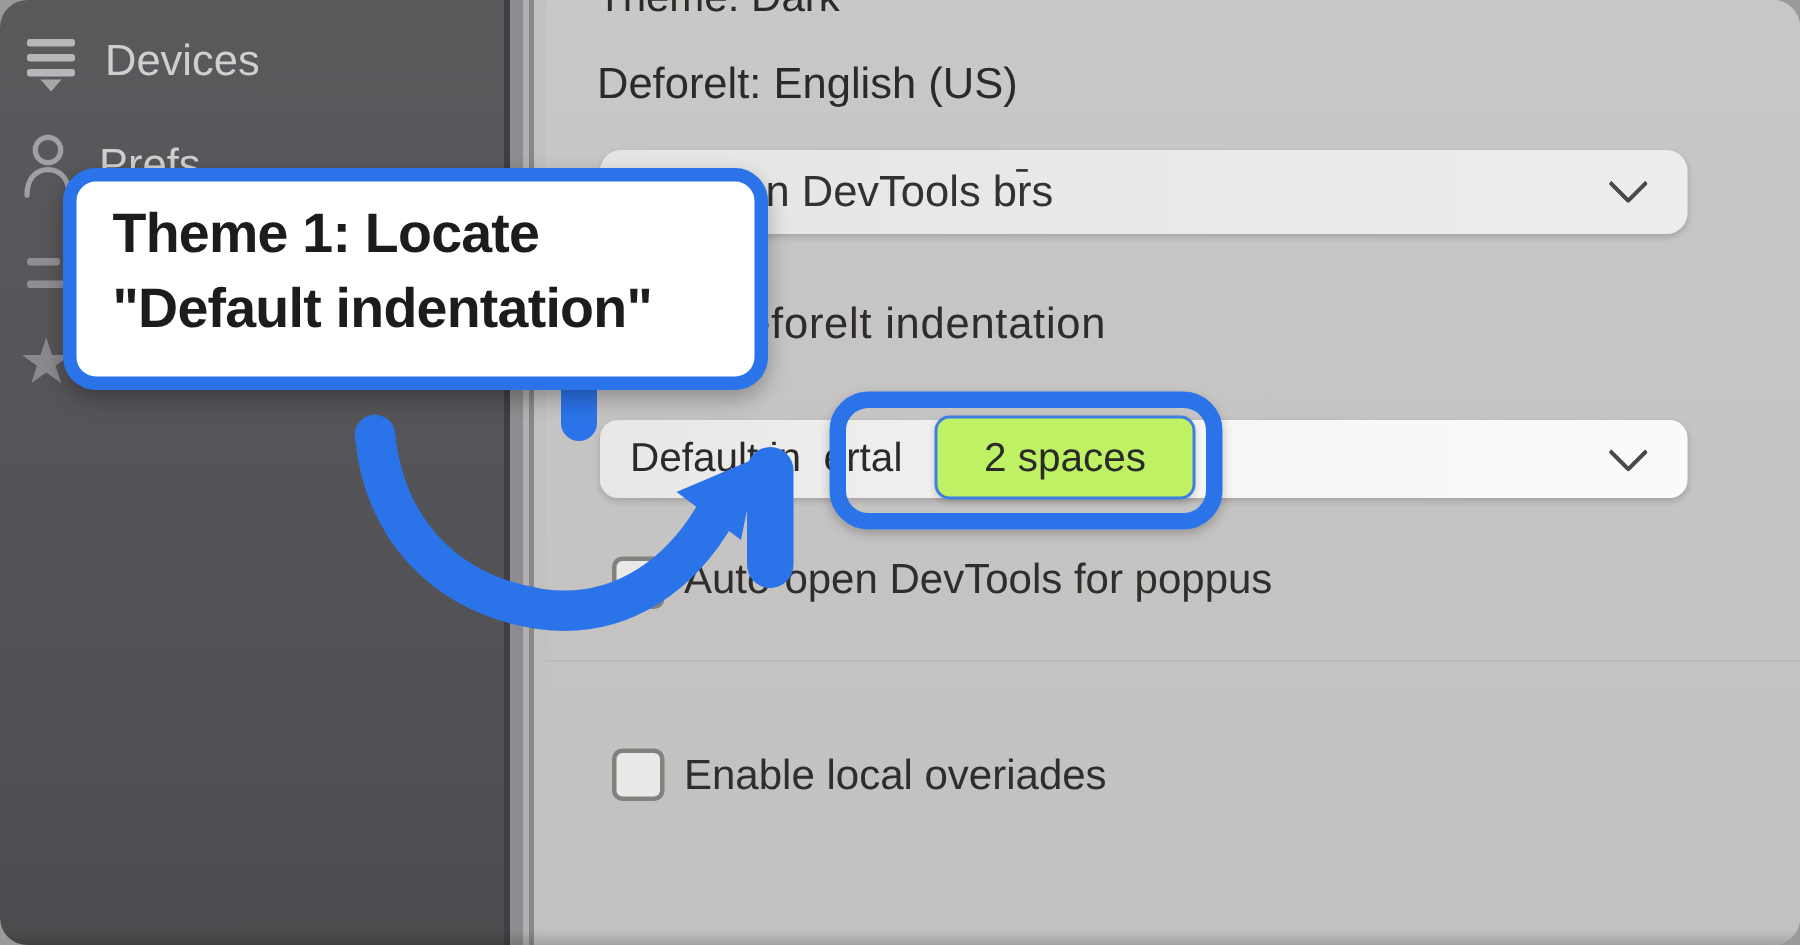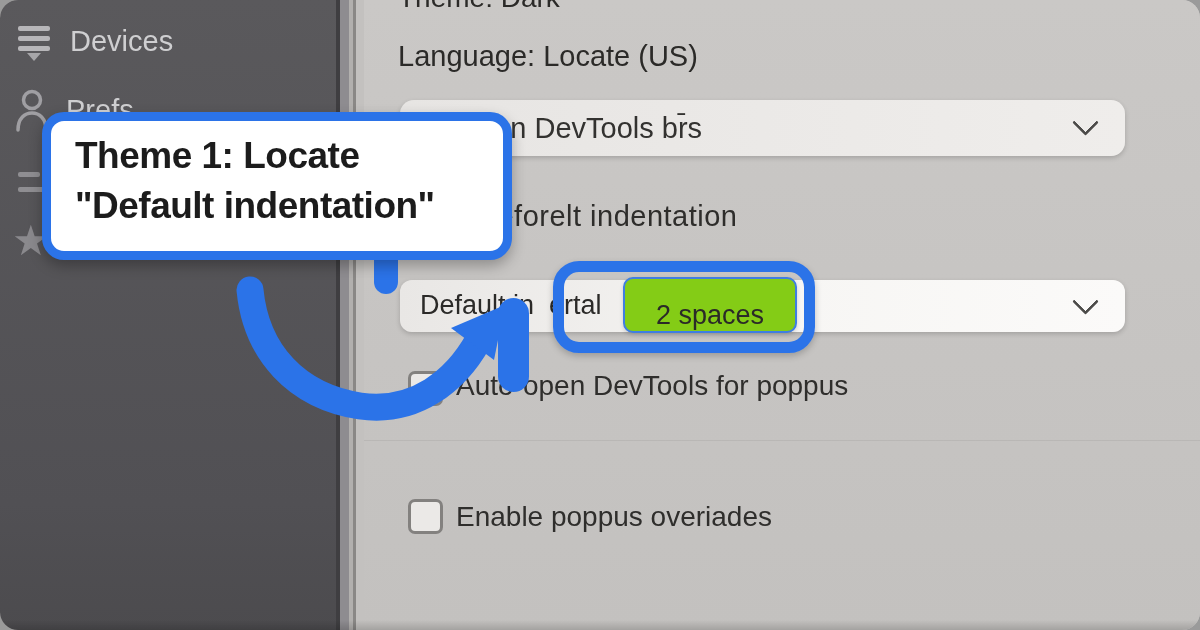--- a/index.html
+++ b/index.html
@@ -54,22 +54,22 @@
   .cb1-label{left:92px;top:370px;}
   .cb2{left:44px;top:499px;}
   .cb2-label{left:92px;top:501px;}
   .soft-line{position:absolute;left:0;top:440px;width:836px;height:1px;background:rgba(0,0,0,.06);}
 
   
   .arrow-svg{position:absolute;left:0;top:0;width:1200px;height:630px;z-index:5;pointer-events:none;}
   .outer-highlight{position:absolute;left:553px;top:261px;width:240px;height:70px;
       border:11px solid #2b73e8;border-radius:26px;z-index:7;box-shadow:0 3px 7px rgba(0,0,0,.22);}
   .inner-value-box{position:absolute;left:623px;top:277px;width:170px;height:52px;
-      background:#84cc16;border:2.5px solid #3f7ee2;border-radius:10px;z-index:8;
-      display:flex;align-items:flex-end;justify-content:center;box-shadow:0 2px 4px rgba(0,0,0,.15);}
+      background:#bef264;border:2.5px solid #3f7ee2;border-radius:10px;z-index:8;
+      display:flex;align-items:center;justify-content:center;box-shadow:0 2px 4px rgba(0,0,0,.15);}
   .inner-value-box span{font-size:27px;color:#2b2a28;}
 
   .callout{position:absolute;left:42px;top:112px;width:428px;height:120px;background:#ffffff;
       border:9px solid #2b73e8;border-radius:22px;z-index:10;box-shadow:0 6px 14px rgba(0,0,0,.28);
       padding:10px 0 0 24px;}
   .callout div{font-size:37px;font-weight:700;color:#1c1c1c;line-height:50px;letter-spacing:-0.5px;}
 
   .vignette{position:absolute;left:0;bottom:0;width:1200px;height:10px;z-index:4;
       background:linear-gradient(to top,rgba(0,0,0,.16),rgba(0,0,0,0));}
 </style>
@@ -99,41 +99,41 @@
       <span class="bar l1"></span>
         <span class="bar l2"></span>
     </div>
     <span class="star-icon">★</span>
   </div>
 
   <div class="gutter"></div>
 
   <div class="main">
     <div class="theme-partial">Theme: Dark</div>
-    <div class="language">Language: Locate (US)</div>
+    <div class="language">Deforelt: English (US)</div>
 
     <div class="dropdown1">
       <span class="dd-text">pten DevTools br̄s</span>
       <span class="chev chev-1"></span>
     </div>
 
     <div class="heading">Deforelt indentation</div>
 
     <div class="row2bar">
       <span class="chev chev-2"></span>
     </div>
     <div class="row2text">Default in  ertal</div>
 
     <div class="checkbox cb1"></div>
     <div class="cbrow-label cb1-label">Auto-open DevTools for poppus</div>
 
     <div class="soft-line"></div>
 
     <div class="checkbox cb2"></div>
-    <div class="cbrow-label cb2-label">Enable poppus overiades</div>
+    <div class="cbrow-label cb2-label">Enable local overiades</div>
   </div>
 
   <svg class="arrow-svg" viewBox="0 0 1200 630">
     <path d="M 250 290 C 256 352, 296 396, 360 406 C 416 414, 456 380, 478 341" fill="none" stroke="#2b73e8" stroke-width="27" stroke-linecap="round"></path>
     <polygon points="505,305 494,360 451,328" fill="#2b73e8"></polygon>
     <rect x="498" y="298" width="31" height="94" rx="15.5" fill="#2b73e8"></rect>
     <rect x="374" y="246" width="24" height="48" rx="12" fill="#2b73e8"></rect>
   </svg>
 
   <div class="outer-highlight"></div>

